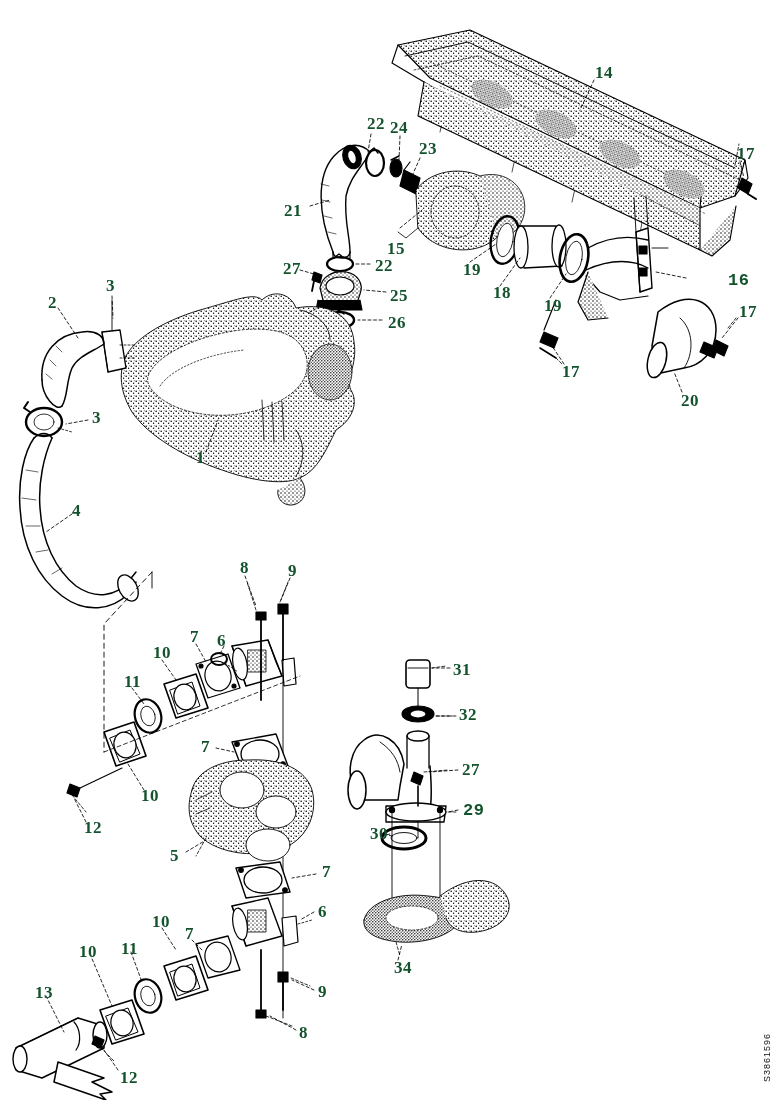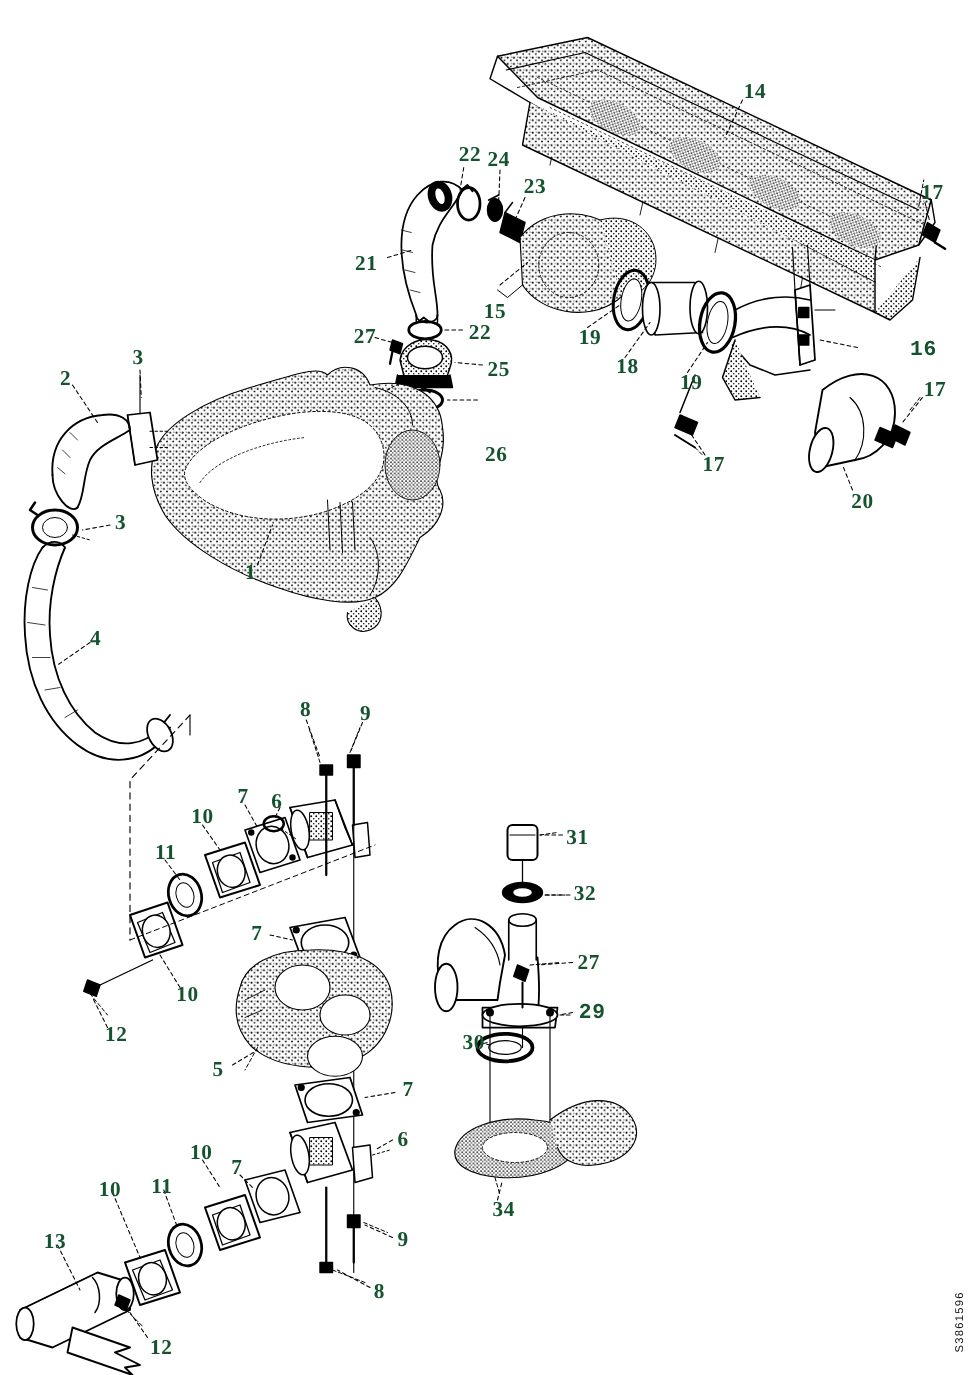--- a/index.html
+++ b/index.html
@@ -527,21 +527,21 @@
     <div class="cal" style="left:493px;top:284px;">18</div>
     <div class="cal" style="left:463px;top:261px;">19</div>
     <div class="cal" style="left:544px;top:297px;">19</div>
     <div class="cal" style="left:681px;top:392px;">20</div>
     <div class="cal" style="left:284px;top:202px;">21</div>
     <div class="cal" style="left:367px;top:115px;">22</div>
     <div class="cal" style="left:375px;top:257px;">22</div>
     <div class="cal" style="left:419px;top:140px;">23</div>
     <div class="cal" style="left:374px;top:119px;margin-left:16px;">24</div>
     <div class="cal" style="left:390px;top:287px;">25</div>
-    <div class="cal" style="left:388px;top:314px;margin-top:41px;">26</div>
+    <div class="cal" style="left:388px;top:314px;">26</div>
     <div class="cal" style="left:283px;top:260px;">27</div>
     <div class="cal" style="left:462px;top:761px;">27</div>
     <div class="cal" style="left:394px;top:959px;">34</div>
     <div class="cal" style="left:463px;top:802px;font-family:Liberation Mono, monospace;">29</div>
     <div class="cal" style="left:370px;top:825px;">30</div>
     <div class="cal" style="left:453px;top:661px;">31</div>
     <div class="cal" style="left:459px;top:706px;">32</div>
 
     <div class="wm">S3861596</div>
 </div>

